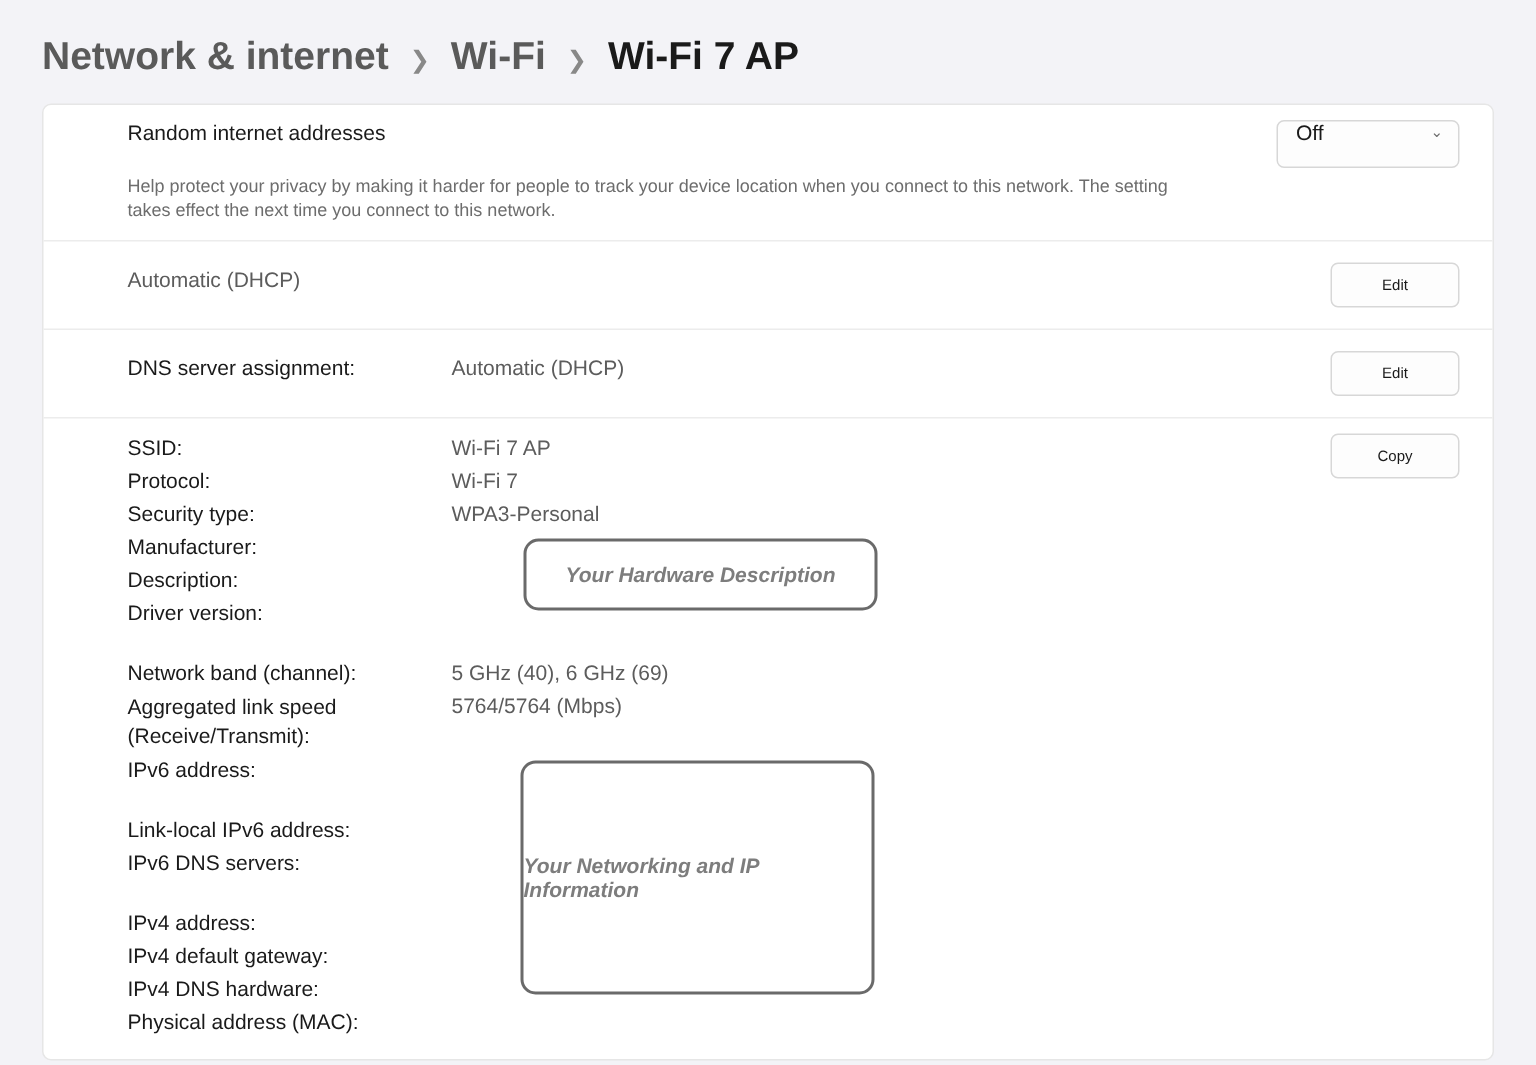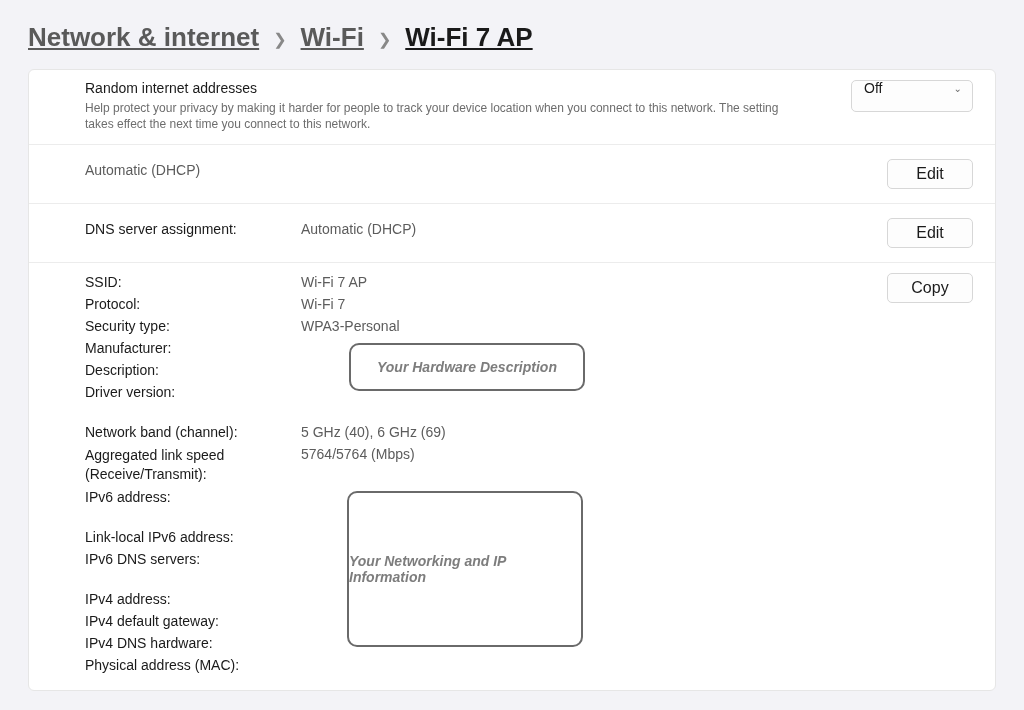--- a/index.html
+++ b/index.html
@@ -13,21 +13,21 @@
     overflow: hidden;
   }
   .breadcrumb {
     display: flex;
     align-items: center;
     gap: 14px;
     padding: 22px 28px 16px 28px;
     font-size: 26px;
     color: #5a5a5a;
   }
-  .breadcrumb .bc-item { font-weight: 600; text-decoration: underline; }
+  .breadcrumb .bc-item { font-weight: 600; }
   .breadcrumb .bc-current { color: #1a1a1a; font-weight: 700; }
   .breadcrumb .chev {
     font-size: 16px;
     color: #888;
     position: relative;
     top: 2px;
   }
   .panel {
     background: #fff;
     margin: 0 28px;
@@ -53,21 +53,21 @@
   }
   .section-title {
     font-size: 14px;
     color: #1a1a1a;
     font-weight: 400;
   }
   .section-desc {
     font-size: 12px;
     color: #6d6d6d;
     line-height: 1.35;
-    margin-top: 4px;
+    margin-top: 20px;
     max-width: 700px;
   }
   .dropdown {
     display: flex;
     align-items: center;
     justify-content: space-between;
     width: 122px;
     height: 32px;
     padding: 0 10px 16px 12px;
     background: #fdfdfd;
@@ -83,21 +83,21 @@
   }
   .btn {
     display: flex;
     align-items: center;
     justify-content: center;
     width: 86px;
     height: 30px;
     background: #fdfdfd;
     border: 1px solid #d7d7d7;
     border-radius: 5px;
-    font-size: 16px;
+    font-size: 10px;
     color: #1a1a1a;
     cursor: pointer;
   }
   
   .kv-row {
     display: flex;
     align-items: flex-start;
     padding: 3px 0;
     font-size: 14px;
   }

